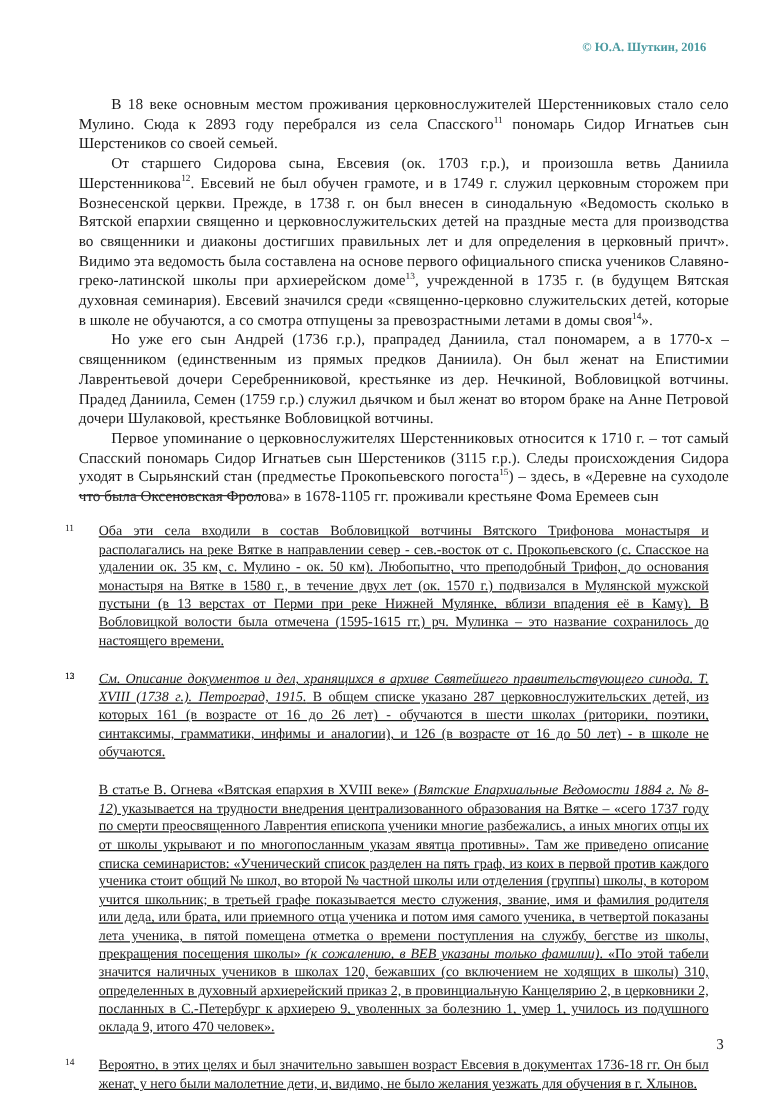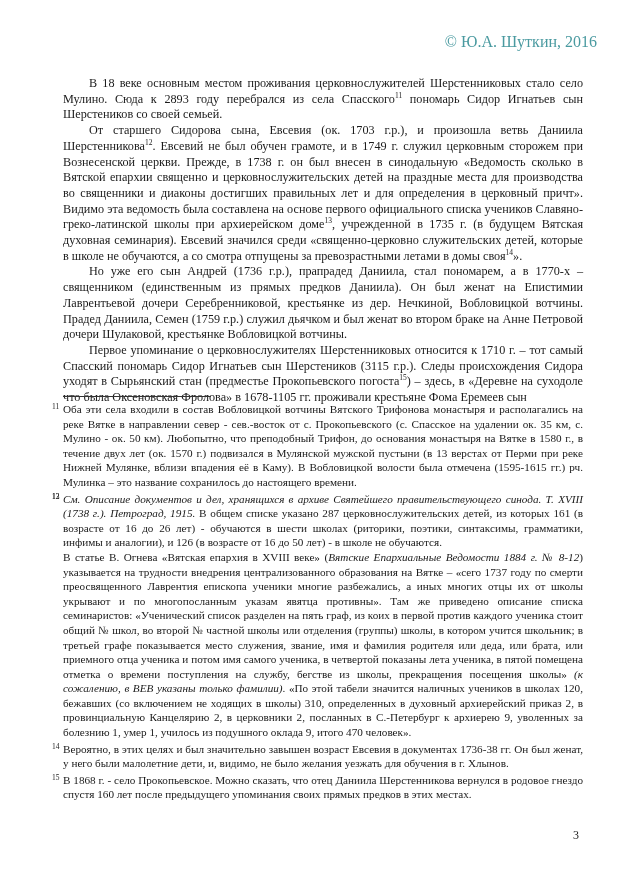--- a/index.html
+++ b/index.html
@@ -1,26 +1,26 @@
 <!DOCTYPE html>
 <html><head>
 <meta charset="utf-8">
 <style>
   html, body { margin: 0; padding: 0; background: #ffffff; }
   body { width: 621px; height: 879px; position: relative; overflow: hidden;
          font-family: "Liberation Serif", "DejaVu Serif", serif; color: #1a1a1a; }
-  .header { position: absolute; top: 33px; right: 24px; font-size: 16px; color: #4a9aa0; }
+  .header { position: absolute; top: 33px; right: 56px; font-size: 10px; color: #4a9aa0; font-weight: bold; }
   .main { position: absolute; top: 76px; left: 63px; width: 520px; font-size: 12.2px; line-height: 15.7px; }
   .main p { margin: 0; text-align: justify; text-indent: 26px; }
   sup { font-size: 7.5px; line-height: 0; vertical-align: 5px; }
   .rule { position: absolute; top: 396px; left: 63px; width: 148px; border-top: 1px solid #333; }
   .notes { position: absolute; top: 402px; left: 63px; width: 520px; font-size: 11.2px; line-height: 14.6px; }
   .fn { position: relative; text-align: justify; margin: 0 0 2px 0; }
   .fn .num { position: absolute; left: -11px; top: 0; font-size: 7.5px; line-height: 10px; }
-  .fn p { margin: 0; text-align: justify; }
+  .fn p { margin: 16px; text-align: justify; text-decoration: underline; }
   .it { font-style: italic; }
   .orange { color: #d9822b; }
   .pagenum { position: absolute; top: 828px; left: 573px; font-size: 12px; }
 </style>
 </head>
 <body>
 
 <div class="header">© Ю.А. Шуткин, 2016</div>
 
 <div class="main">
@@ -40,21 +40,21 @@
   <div class="fn">
     <span class="num">12</span>
   </div>
   <div class="fn">
     <span class="num">13</span>
     <p><span class="it">См. Описание документов и дел, хранящихся в архиве Святейшего правительствующего синода. Т. XVIII (1738 г.). Петроград, 1915.</span><span> В общем списке указано 287 церковнослужительских детей, из которых 161 (в возрасте от 16 до 26 лет) - обучаются в шести школах (риторики, поэтики, синтаксимы, грамматики, инфимы и аналогии), и 126 (в возрасте от 16 до 50 лет) - в школе не обучаются.</span></p>
     <p><span>В статье В. Огнева «Вятская епархия в XVIII веке» (</span><span class="it">Вятские Епархиальные Ведомости 1884 г. № 8-12</span><span>) указывается на трудности внедрения централизованного образования на Вятке – «сего 1737 году по смерти преосвященного Лаврентия епископа ученики многие разбежались, а иных многих отцы их от школы укрывают и по многопосланным указам явятца противны». Там же приведено описание списка семинаристов: «Ученический список разделен на пять граф, из коих в первой против каждого ученика стоит общий № школ, во второй № частной школы или отделения (группы) школы, в котором учится школьник; в третьей графе показывается место служения, звание, имя и фамилия родителя или деда, или брата, или приемного отца ученика и потом имя самого ученика, в четвертой показаны лета ученика, в пятой помещена отметка о времени поступления на службу, бегстве из школы, прекращения посещения школы»</span><span class="it"> (к сожалению, в ВЕВ указаны только фамилии)</span><span>. «По этой табели значится наличных учеников в школах 120, бежавших (со включением не ходящих в школы) 310, определенных в духовный архиерейский приказ 2, в провинциальную Канцелярию 2, в церковники 2, посланных в С.-Петербург к архиерею 9, уволенных за болезнию 1, умер 1, училось из подушного оклада 9, итого 470 человек».</span></p>
   </div>
   <div class="fn">
     <span class="num">14</span>
-    <p>Вероятно, в этих целях и был значительно завышен возраст Евсевия в документах 1736-38 гг. Он был женат, у него были малолетние дети, и, видимо, не было желания уезжать для обучения в г. Хлынов.</p>
+    <p>Вероятно, в этих целях и был значительно завышен возраст Евсевия в документах 1736-18 гг. Он был женат, у него были малолетние дети, и, видимо, не было желания уезжать для обучения в г. Хлынов.</p>
   </div>
   <div class="fn">
     <span class="num">15</span>
     <p>В 1868 г. - село Прокопьевское. Можно сказать, что отец Даниила Шерстенникова вернулся в родовое гнездо спустя 160 лет после предыдущего упоминания своих прямых предков в этих местах.</p>
   </div>
 </div>
 
 <div class="pagenum">3</div>
 
 </body></html>

